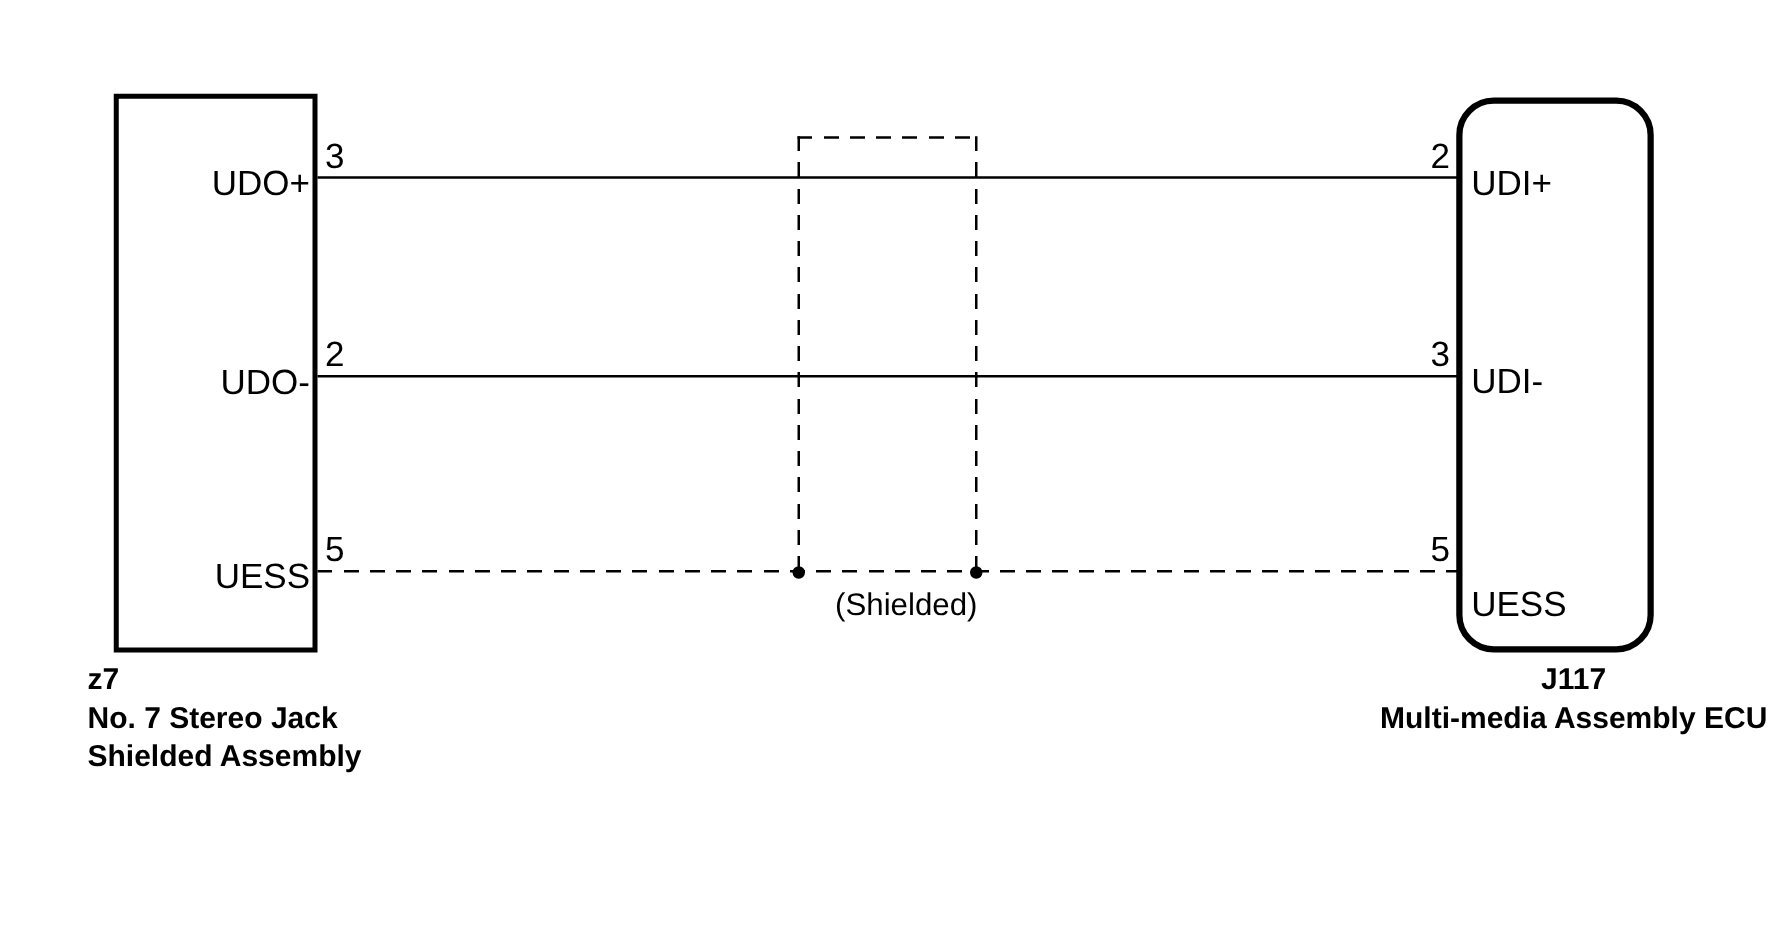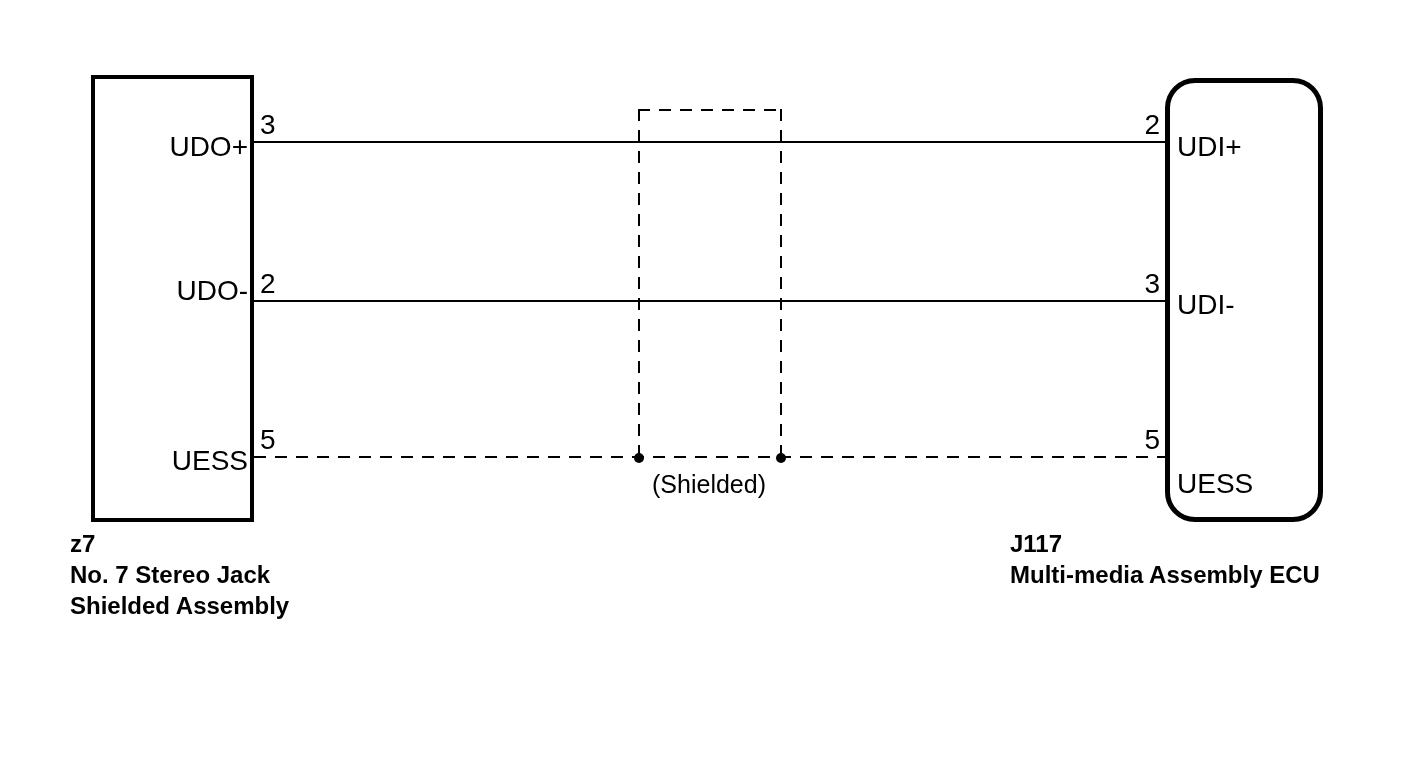--- a/index.html
+++ b/index.html
@@ -82,25 +82,25 @@
   
   .caption {
     position: absolute;
     top: 528px;
     font-size: 24px;
     line-height: 31px;
     white-space: nowrap;
     font-weight: bold;
   }
   .caption.cap-left  { left: 70px; }
-  .caption.cap-right { left: 1010px; }
+  .caption.cap-right { left: 1104px; text-align: center; }
 
   .shield-caption {
     position: absolute;
-    left: 709px;
+    left: 725px;
     top: 470px;
     transform: translateX(-50%);
     font-size: 25px;
     line-height: 28px;
     white-space: nowrap;
   }
 </style>
 </head>
 <body>
 
@@ -113,21 +113,21 @@
   <div class="wire" style="top:300px"></div>
   <div class="wire dashed" style="top:456px"></div>
 
   <div class="shield-top"></div>
   <div class="shield-vert v-left"></div>
   <div class="shield-vert v-right"></div>
   <div class="shield-dot d-left"></div>
   <div class="shield-dot d-right"></div>
 
   <div class="pin-label side-left" style="top:147px">UDO+</div>
-  <div class="pin-label side-left" style="top:291px">UDO-</div>
+  <div class="pin-label side-left" style="top:306px">UDO-</div>
   <div class="pin-label side-left" style="top:461px">UESS</div>
 
   <div class="pin-number side-left" style="top:110px">3</div>
   <div class="pin-number side-left" style="top:269px">2</div>
   <div class="pin-number side-left" style="top:425px">5</div>
 
   <div class="pin-label side-right" style="top:147px">UDI+</div>
   <div class="pin-label side-right" style="top:305px">UDI-</div>
   <div class="pin-label side-right" style="top:484px">UESS</div>
 

